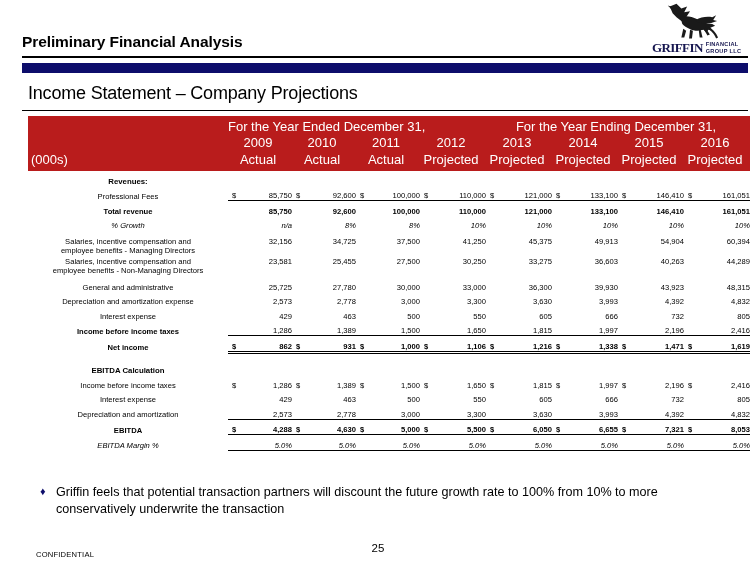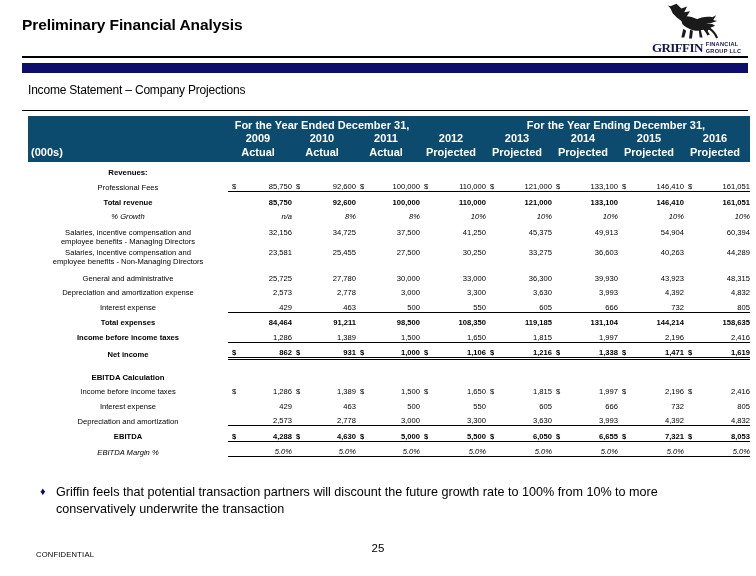--- a/index.html
+++ b/index.html
@@ -17,21 +17,21 @@
   }
 
   
   .slide-header {
     position: relative;
     height: 66px;
   }
   .slide-title {
     position: absolute;
     left: 22px;
-    top: 16px;
+    top: 33px;
     font-size: 15.5px;
     font-weight: bold;
     letter-spacing: -0.1px;
     color: #000000;
     white-space: nowrap;
   }
   .logo-block {
     position: absolute;
     right: 8px;
     top: 2px;
@@ -85,21 +85,21 @@
     left: 22px;
     right: 8px;
     top: 63px;
     height: 10px;
     background: #0d0d6b;
   }
   .section-title {
     position: absolute;
     left: 28px;
     top: 83px;
-    font-size: 12px;
+    font-size: 18px;
     color: #000000;
     letter-spacing: -0.2px;
     white-space: nowrap;
   }
   .section-rule {
     position: absolute;
     left: 22px;
     right: 8px;
     top: 110px;
     border-top: 1px solid #000000;
@@ -123,24 +123,24 @@
     vertical-align: bottom;
     white-space: nowrap;
   }
 
   
   .col-label { width: 200px; }
   .col-num   { width: 64px; }
   .col-wide  { width: 66px; }
 
   thead.fin-head th {
-    background: #0c4a6e;
+    background: #b91c1c;
     color: #ffffff;
-    font-size: 11px;
-    font-weight: bold;
+    font-size: 13px;
+    font-weight: normal;
     text-align: center;
     padding: 1px 4px 1px 0;
   }
   thead.fin-head th.lbl {
     text-align: left;
     padding-left: 3px;
   }
   thead.fin-head tr.grp th {
     padding-top: 3px;
     padding-bottom: 0px;
@@ -415,31 +415,20 @@
         <td class="num">429</td>
         <td class="num">463</td>
         <td class="num">500</td>
         <td class="num">550</td>
         <td class="num">605</td>
         <td class="num">666</td>
         <td class="num">732</td>
         <td class="num">805</td>
       </tr>
 
-      <tr class="row">
-        <td class="lbl bold">Total expenses</td>
-        <td class="num bt bold">84,464</td>
-        <td class="num bt bold">91,211</td>
-        <td class="num bt bold">98,500</td>
-        <td class="num bt bold">108,350</td>
-        <td class="num bt bold">119,185</td>
-        <td class="num bt bold">131,104</td>
-        <td class="num bt bold">144,214</td>
-        <td class="num bt bold">158,635</td>
-      </tr>
 
       <tr class="row">
         <td class="lbl bold">Income before income taxes</td>
         <td class="num">1,286</td>
         <td class="num">1,389</td>
         <td class="num">1,500</td>
         <td class="num">1,650</td>
         <td class="num">1,815</td>
         <td class="num">1,997</td>
         <td class="num">2,196</td>

